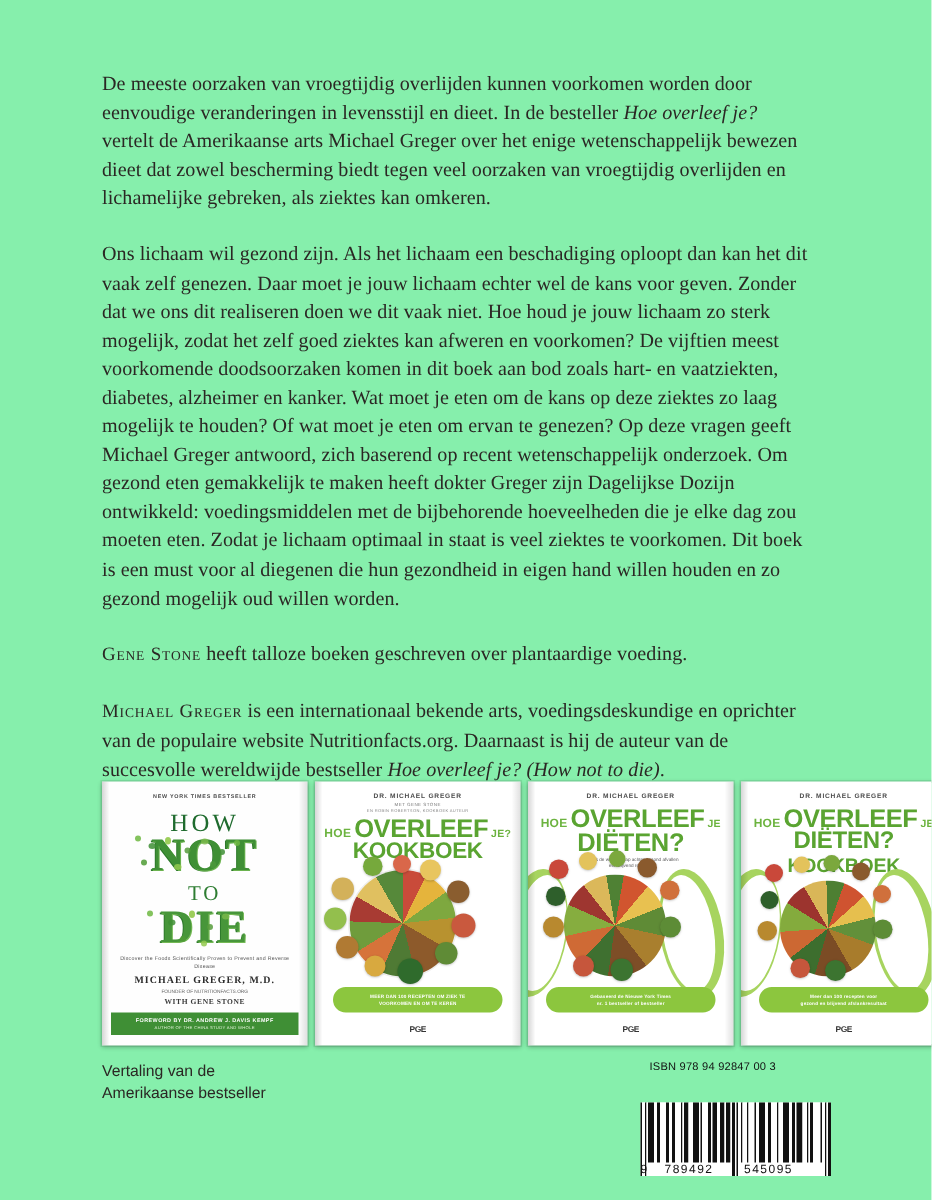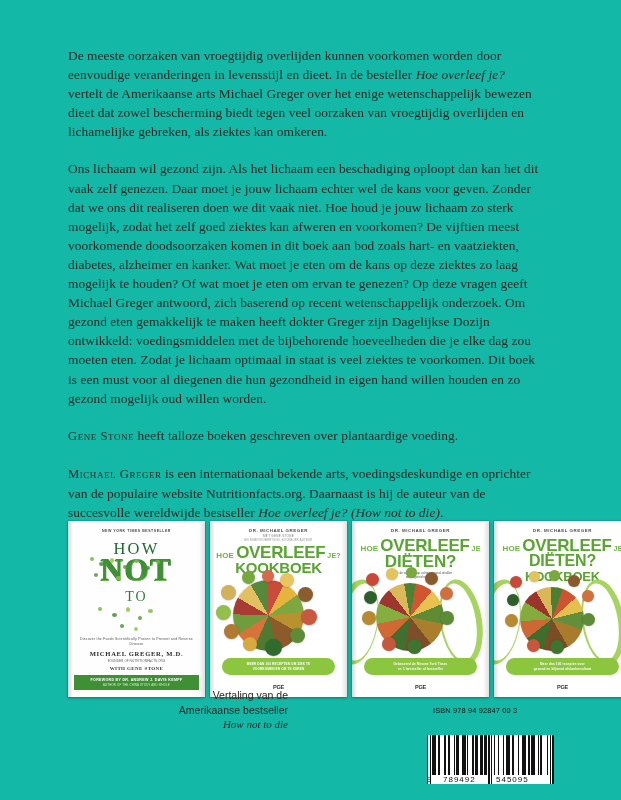--- a/index.html
+++ b/index.html
@@ -12,21 +12,21 @@
     height: 800px;
     position: relative;
     font-family: "Liberation Serif", "DejaVu Serif", serif;
     color: #231f20;
     overflow: hidden;
   }
 
   .page {
     position: absolute;
     inset: 0;
-    background: #14b8a6;
+    background: #86efac;
   }
 
   
   .copy-block {
     position: absolute;
     left: 68px;
     top: 46px;
     width: 474px;
   }
   .para {
@@ -297,27 +297,26 @@
   .swoosh {
     position: absolute;
     background: #9bcf5a;
     border-radius: 50%;
   }
 
   
   .bottom-note {
     position: absolute;
     left: 68px;
-    top: 688px;
+    top: 707px;
     width: 220px;
     font-size: 10.5px;
     line-height: 14.6px;
     color: #2b2724;
     font-family: "Liberation Sans", sans-serif;
-    text-align: right;
   }
   .bottom-note .ital {
     font-style: italic;
     font-family: "Liberation Serif", serif;
     font-size: 11px;
   }
 
   
   .barcode-wrap {
     position: absolute;
@@ -386,20 +385,21 @@
   <div class="covers">
 
     <div class="cover c1">
       <div class="spine-shade"></div>
       <div class="edge-shade"></div>
 
       <div class="nyt">NEW YORK TIMES BESTSELLER</div>
       <div class="how">HOW</div>
       <div class="not">NOT</div>
       <div class="to">TO</div>
+      <div class="die">DIE</div>
       <div class="sub">Discover the Foods Scientifically Proven to Prevent and Reverse Disease</div>
       <div class="author">MICHAEL GREGER, M.D.</div>
       <div class="author2">FOUNDER OF NUTRITIONFACTS.ORG</div>
       <div class="author3">WITH GENE STONE</div>
       <div class="band">
         <div class="l1">FOREWORD BY DR. ANDREW J. DAVIS KEMPF</div>
         <div class="l2">AUTHOR OF THE CHINA STUDY AND WHOLE</div>
       </div>
 
       <div>
@@ -588,21 +588,20 @@
         <div class="gl">gezond en blijvend afslankresultaat</div>
       </div>
       <div class="publogo">PGE</div>
     </div>
 
   </div>
 
   <div class="bottom-note">
     <div>Vertaling van de</div>
     <div>Amerikaanse bestseller</div>
-    <div class="ital">How not to die</div>
   </div>
 
   <div class="barcode-wrap">
     <div class="isbn-text">ISBN 978 94 92847 00 3</div>
     <div class="bars" id="bars">
         <div class="bar guard" style="width: 1.33684px;"></div>
         <div class="spacer" style="width: 1.33684px;"></div>
         <div class="bar guard" style="width: 1.33684px;"></div>
         <div class="spacer" style="width: 1.33684px;"></div>
         <div class="bar short" style="width: 4.01053px;"></div>

